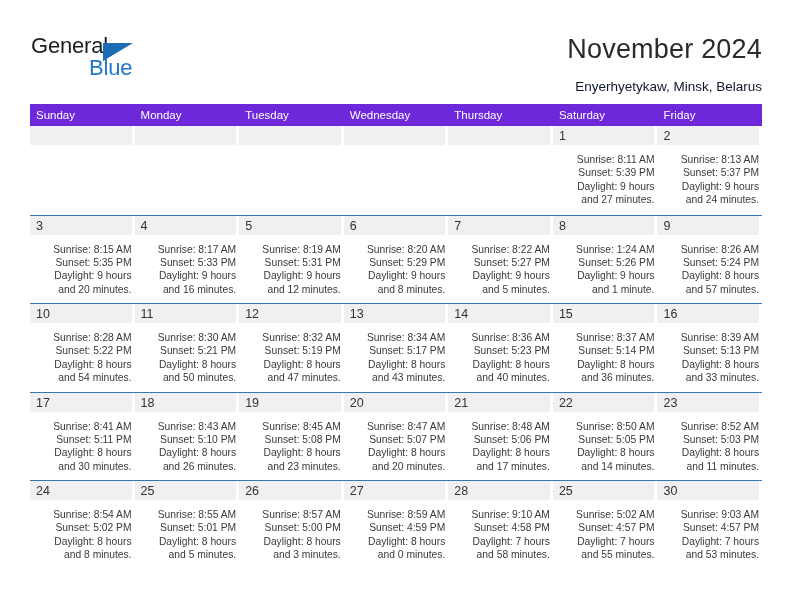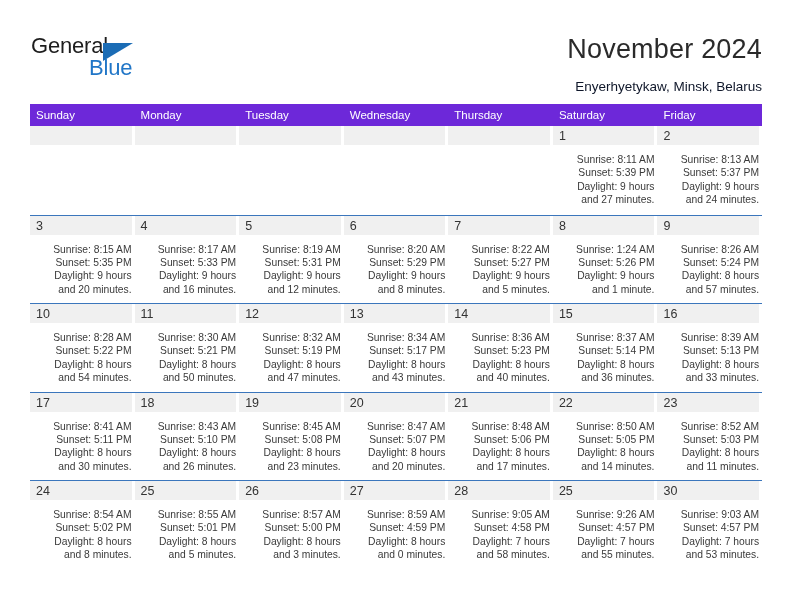--- a/index.html
+++ b/index.html
@@ -484,30 +484,30 @@
         <div class="day-info">
           <div>Sunrise: 8:59 AM</div>
           <div>Sunset: 4:59 PM</div>
           <div>Daylight: 8 hours</div>
           <div>and 0 minutes.</div>
         </div>
       </div>
       <div class="day-cell">
         <div class="day-number-band"><span class="day-number">28</span></div>
         <div class="day-info">
-          <div>Sunrise: 9:05 AM</div>
+          <div>Sunrise: 9:10 AM</div>
           <div>Sunset: 4:58 PM</div>
           <div>Daylight: 7 hours</div>
           <div>and 58 minutes.</div>
         </div>
       </div>
       <div class="day-cell">
         <div class="day-number-band"><span class="day-number">25</span></div>
         <div class="day-info">
-          <div>Sunrise: 9:26 AM</div>
+          <div>Sunrise: 5:02 AM</div>
           <div>Sunset: 4:57 PM</div>
           <div>Daylight: 7 hours</div>
           <div>and 55 minutes.</div>
         </div>
       </div>
       <div class="day-cell">
         <div class="day-number-band"><span class="day-number">30</span></div>
         <div class="day-info">
           <div>Sunrise: 9:03 AM</div>
           <div>Sunset: 4:57 PM</div>

